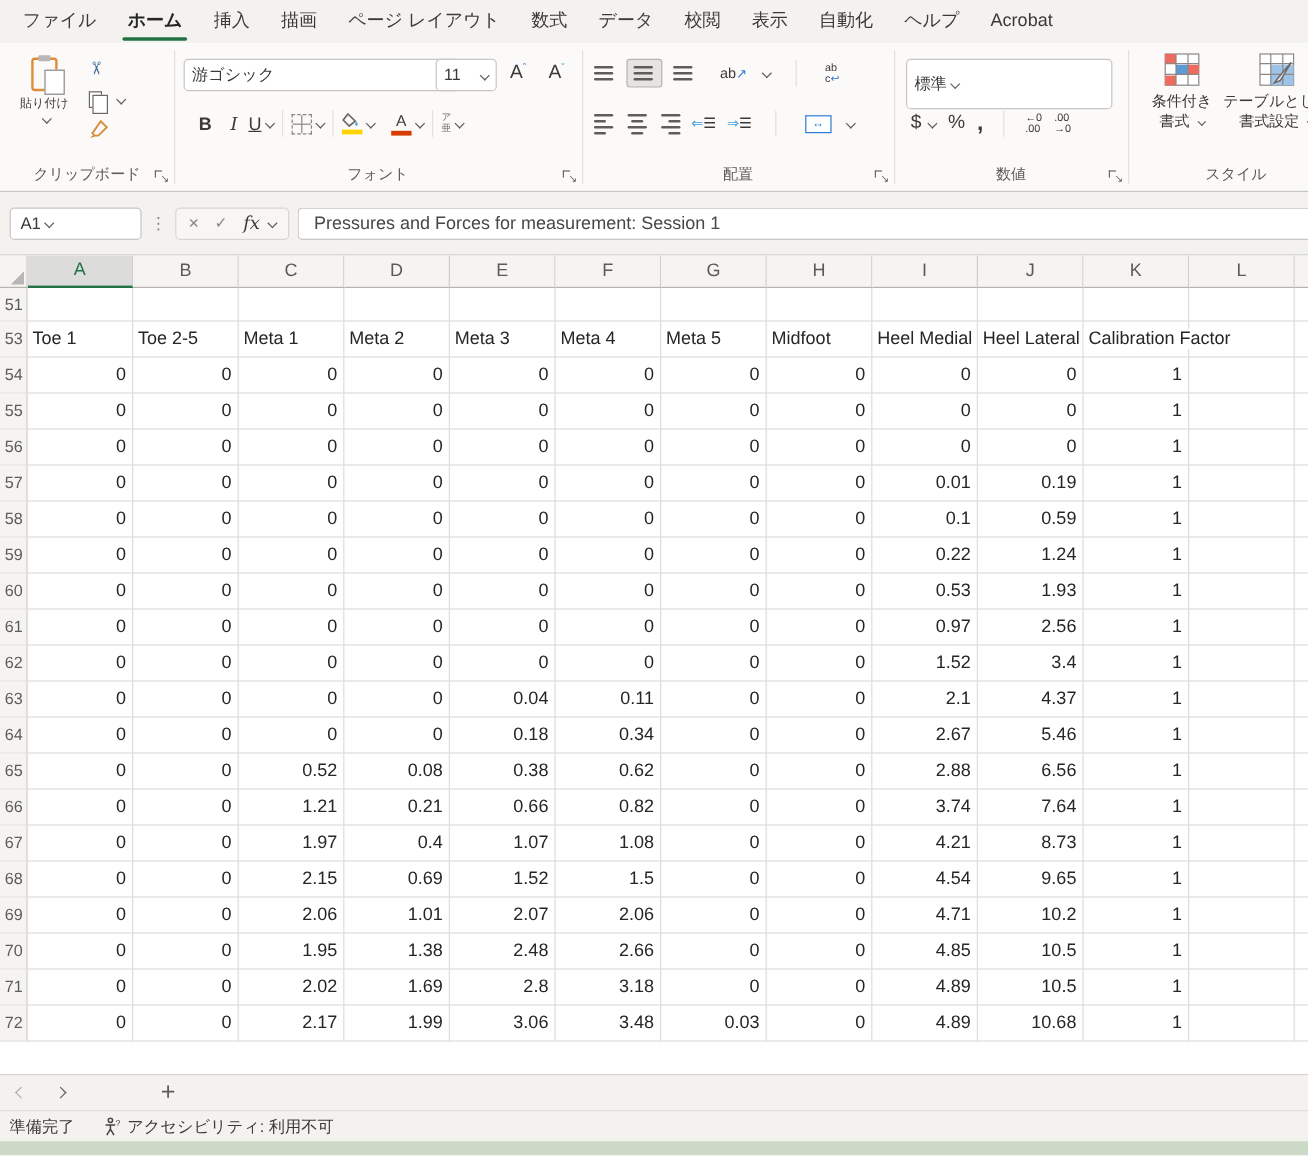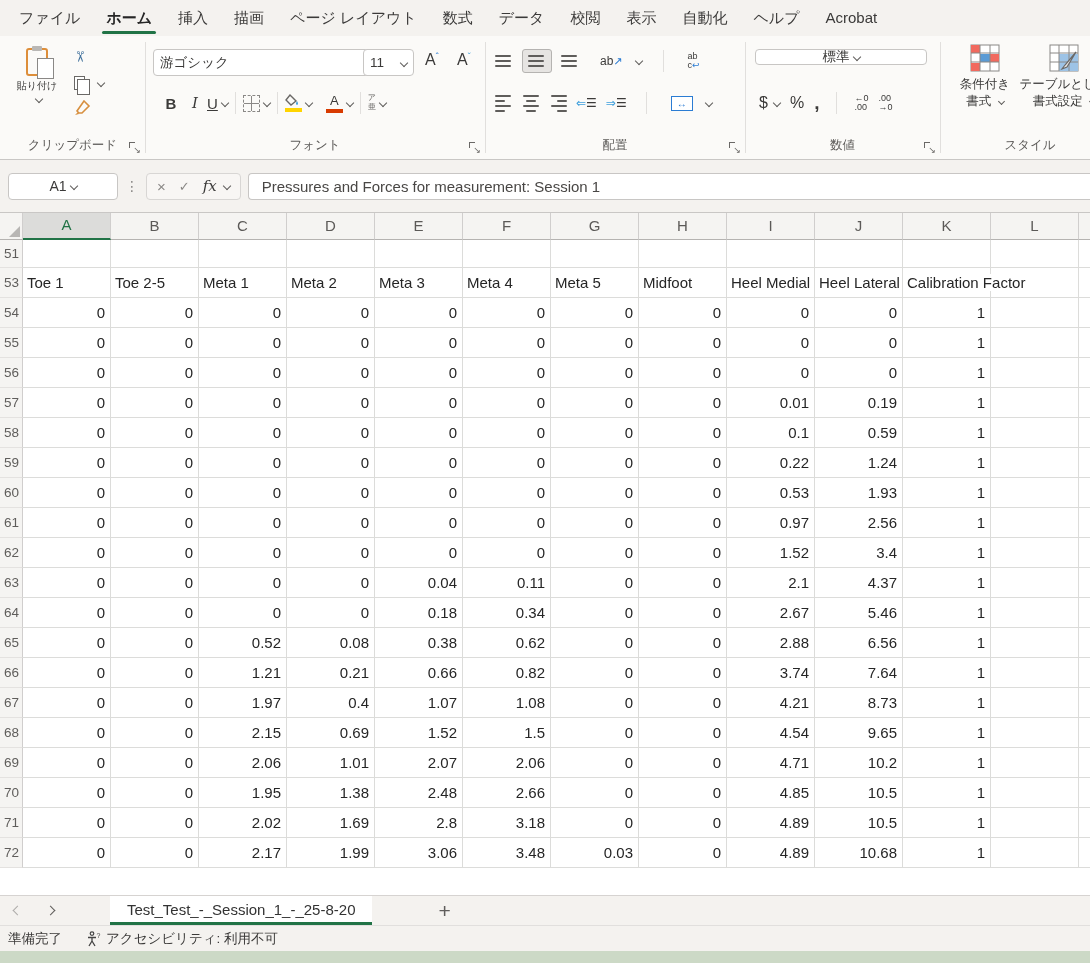--- a/index.html
+++ b/index.html
@@ -74,33 +74,33 @@
   .alsel{background:#e6e4e2;border:1px solid #b5b3b1;border-radius:3px;padding:5px}
   .wrapico,.decico{display:flex;flex-direction:column;font-size:9px;line-height:1.05;color:#3b3a39;align-items:flex-start}
   .wrapico b{font-weight:normal}
   .wrapico .arr{color:var(--blue)}
   .orient{font-size:12px;color:#3b3a39}
   .orient .arr{color:var(--blue);font-size:11px}
   .mergico{width:22px;height:15px;border:1.5px solid var(--blue);display:flex;align-items:center;justify-content:center;color:var(--blue);font-size:10px;background:#fff}
 
   
   .g-num{left:745px;width:195px}
-  .numfmt{left:10px;top:13px;width:172px;height:16px;justify-content:center}
+  .numfmt{left:10px;top:13px;width:172px;height:42px;justify-content:flex-start}
   .bigsym{font-size:16px;color:#3b3a39}
   .comma{font-size:19px;font-weight:bold;color:#3b3a39;line-height:10px}
   .decico{font-size:9px;color:#3b3a39}
 
   
   .g-styles{left:940px;width:150px}
   .stylebtn{position:absolute;top:8px;width:78px;display:flex;flex-direction:column;align-items:center;gap:4px;font-size:12.5px;color:#3b3a39;text-align:center;line-height:1.35}
   .stylebtn .lbl{white-space:nowrap}
 
   
   .fbar{height:53px;background:var(--bg-chrome);display:flex;align-items:center;border-bottom:1px solid #c9c7c5;padding-left:8px}
-  .namebox{width:110px;height:27px;background:#fff;border:1px solid #c8c6c4;border-radius:4px;display:flex;align-items:center;justify-content:center;padding:0 8px;font-size:14px;color:#3b3a39}
+  .namebox{width:110px;height:27px;background:#fff;border:1px solid #c8c6c4;border-radius:4px;display:flex;align-items:center;justify-content:flex-start;padding:0 8px;font-size:14px;color:#3b3a39}
   .vdots{color:#8a8886;font-size:14px;margin:0 7px}
   .fxbtns{display:flex;align-items:center;gap:13px;background:#f8f6f4;border:1px solid #d8d6d4;border-radius:4px;height:27px;padding:0 10px;margin-right:7px}
   .fx-x{color:#8a8886;font-size:15px}
   .fx-check{color:#8a8886;font-size:13px}
   .fx{font-family:"DejaVu Serif","Liberation Serif",serif;font-style:italic;font-size:15px;color:#3b3a39}
   .formula-input{flex:1;height:27px;background:#fff;border:1px solid #c8c6c4;border-right:none;border-radius:4px 0 0 4px;display:flex;align-items:center;padding-left:13px;font-size:15px;color:#494745}
 
   
   .grid{height:682px;background:#fff;overflow:hidden}
   .g-row{display:flex;height:30px}
@@ -1142,23 +1142,20 @@
       <div class="cell"></div>
       <div class="cell filler"></div>
     </div>
   </div>
 
 <div class="sheetbar">
   <div class="navbtns">
     <span class="chev left dim"></span>
     <span class="chev right"></span>
   </div>
-  <div class="sheettab">
-    <span>Test_Test_-_Session_1_-_25-8-20</span>
-  </div>
   <div class="addsheet">+</div>
 </div>
 
 <div class="statusbar">
   <span>準備完了</span>
   <span class="acc">
     <svg width="15" height="16" viewBox="0 0 15 16">
       <circle cx="6" cy="2.6" r="1.8" fill="none" stroke="#444" stroke-width="1.2"></circle>
       <path d="M2 6.5 L10 6.5 M6 6 L6 10 M6 10 L3 15 M6 10 L9 15" stroke="#444" fill="none" stroke-width="1.3"></path>
       <text x="10.5" y="7" font-size="7" fill="#444">?</text>

